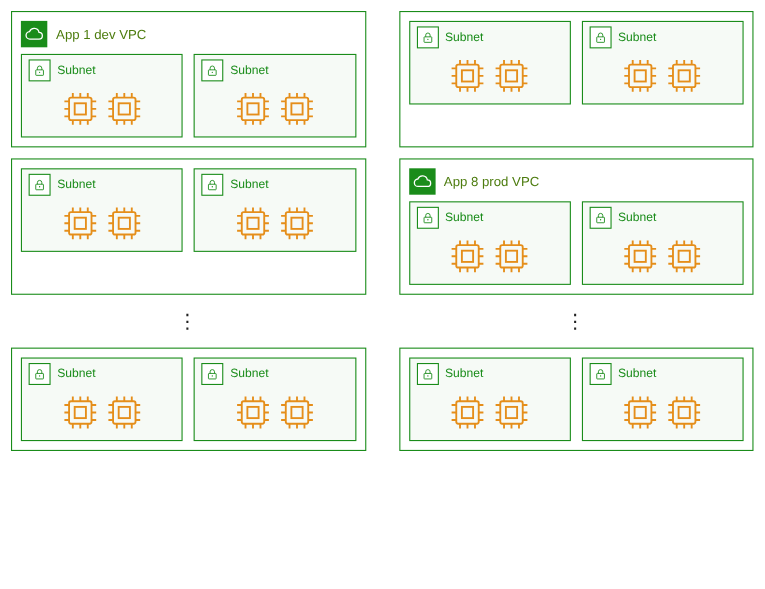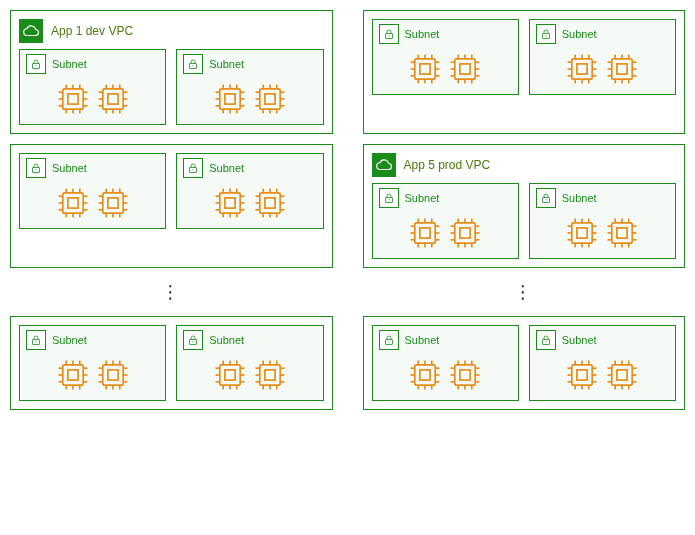--- a/index.html
+++ b/index.html
@@ -283,21 +283,21 @@
     </div>
   </div>
 
   <div class="vpc">
     <div class="vpc-header">
       <div class="vpc-icon">
           <svg>
             <use href="#cloud"></use>
           </svg>
         </div>
-      <div class="vpc-title">App 5 prod VPC</div>
+      <div class="vpc-title">App 8 prod VPC</div>
     </div>
     <div class="subnets">
       <div class="subnet">
         <div class="subnet-header">
           <div class="subnet-icon">
               <svg>
                 <use href="#lock"></use>
               </svg>
             </div>
           <div class="subnet-title">Subnet</div>

